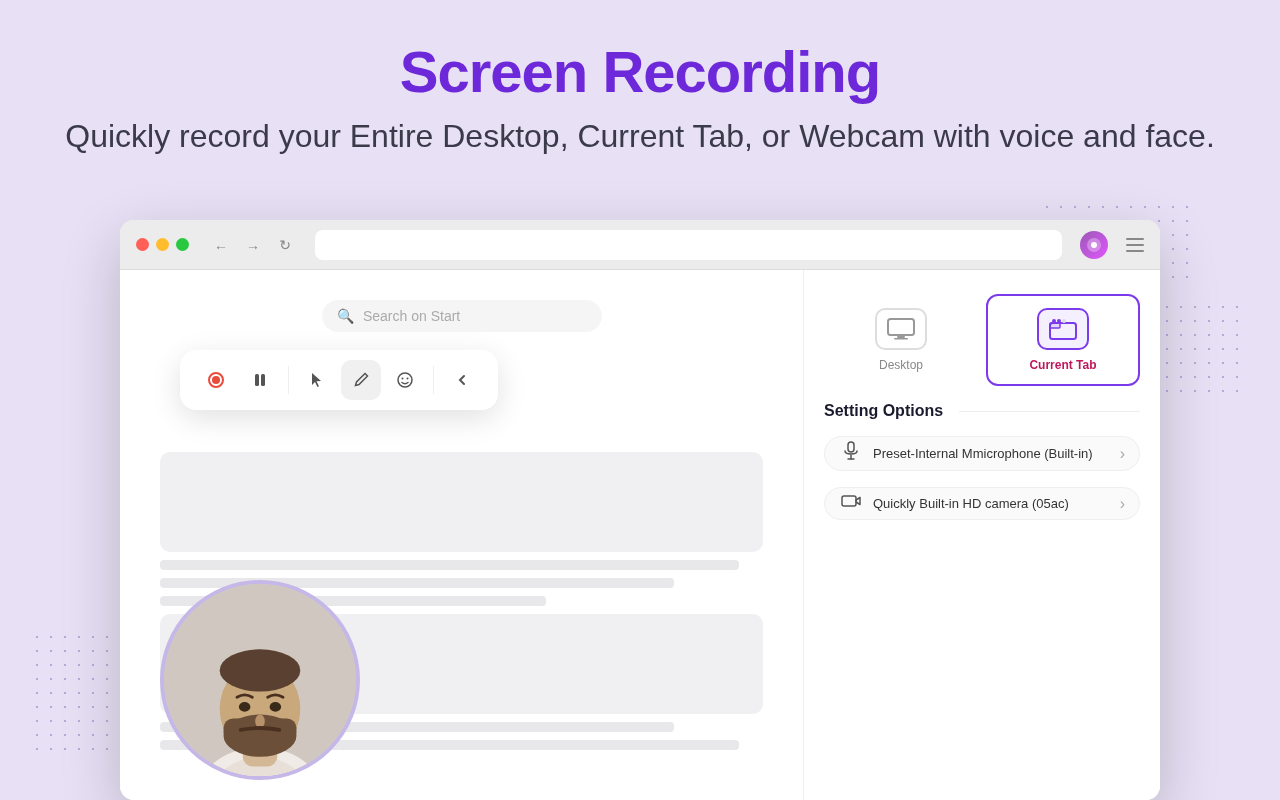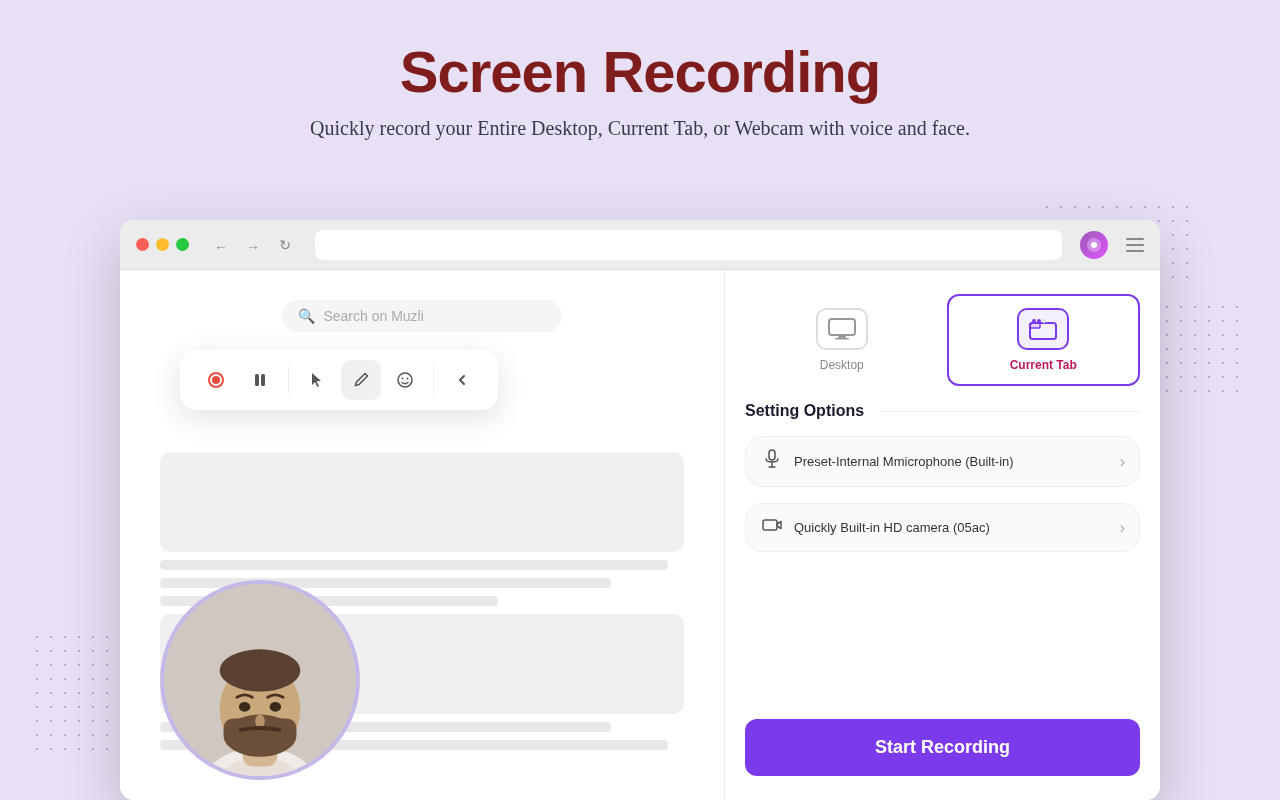--- a/index.html
+++ b/index.html
@@ -43,31 +43,30 @@
 
     
     .header-section {
       text-align: center;
       padding-top: 40px;
       padding-bottom: 20px;
     }
     .main-title {
       font-size: 58px;
       font-weight: 800;
-      color: #7f1d1d;
+      color: #6d28d9;
       letter-spacing: -1px;
       line-height: 1.1;
     }
     .subtitle {
-      font-size: 20px;
+      font-size: 32px;
       color: #3a3a4a;
       margin-top: 10px;
       font-weight: 400;
       line-height: 1.4;
-      font-family: Liberation Serif, serif;
     }
 
     
     .browser-window {
       position: absolute;
       top: 220px;
       left: 120px;
       width: 1040px;
       height: 580px;
       background: #f5f5f7;
@@ -250,21 +249,21 @@
       border: 4px solid #c5b8e8;
       background: #ccc;
     }
     .webcam-circle svg {
       width: 100%;
       height: 100%;
     }
 
     
     .right-panel {
-      width: 436px;
+      width: 357px;
       background: white;
       border-left: 1px solid #eee;
       padding: 24px 20px;
       display: flex;
       flex-direction: column;
       gap: 16px;
     }
 
     
     .mode-selector {
@@ -315,21 +314,21 @@
     
     .settings-title {
       font-size: 16px;
       font-weight: 700;
       color: #1a1a2e;
     }
 
     .setting-row {
       display: flex;
       align-items: center;
-      padding: 12px 14px;
+      padding: 4px 14px;
       background: #fafafa;
       border-radius: 18px;
       border: 1px solid #eeeeee;
       cursor: pointer;
       gap: 10px;
     }
     .setting-icon {
       font-size: 18px;
       color: #555;
       width: 24px;
@@ -408,21 +407,21 @@
         <span></span>
     </div>
   </div>
 
   <div class="browser-content">
 
     <div class="left-panel">
 
       <div class="search-bar-new-tab">
         <span>🔍</span>
-        <span>Search on Muzli</span>
+        <span>Search on Start</span>
       </div>
 
       <div class="recording-toolbar">
         <div class="toolbar-btn record">
           <svg width="20" height="20" viewBox="0 0 20 20">
               <circle cx="10" cy="10" r="7" fill="none" stroke="#e74c3c" stroke-width="2"></circle>
               <circle cx="10" cy="10" r="4" fill="#e74c3c"></circle>
             </svg>
         </div>
         <div class="toolbar-btn">
@@ -550,17 +549,16 @@
         <div class="setting-icon">
           <svg width="20" height="18" viewBox="0 0 20 18" fill="none">
             <rect x="1" y="4" width="14" height="10" rx="2" stroke="#555" stroke-width="1.5"></rect>
             <path d="M15 8 L19 5.5 L19 12.5 L15 10 Z" stroke="#555" stroke-width="1.5" stroke-linejoin="round"></path>
           </svg>
         </div>
         <span class="setting-text">Quickly Built-in HD camera  (05ac)</span>
         <span class="setting-chevron">›</span>
       </div>
 
-      <button class="start-recording-btn">Start Recording</button>
 
     </div>
   </div>
 </div>
 
 </body></html>

